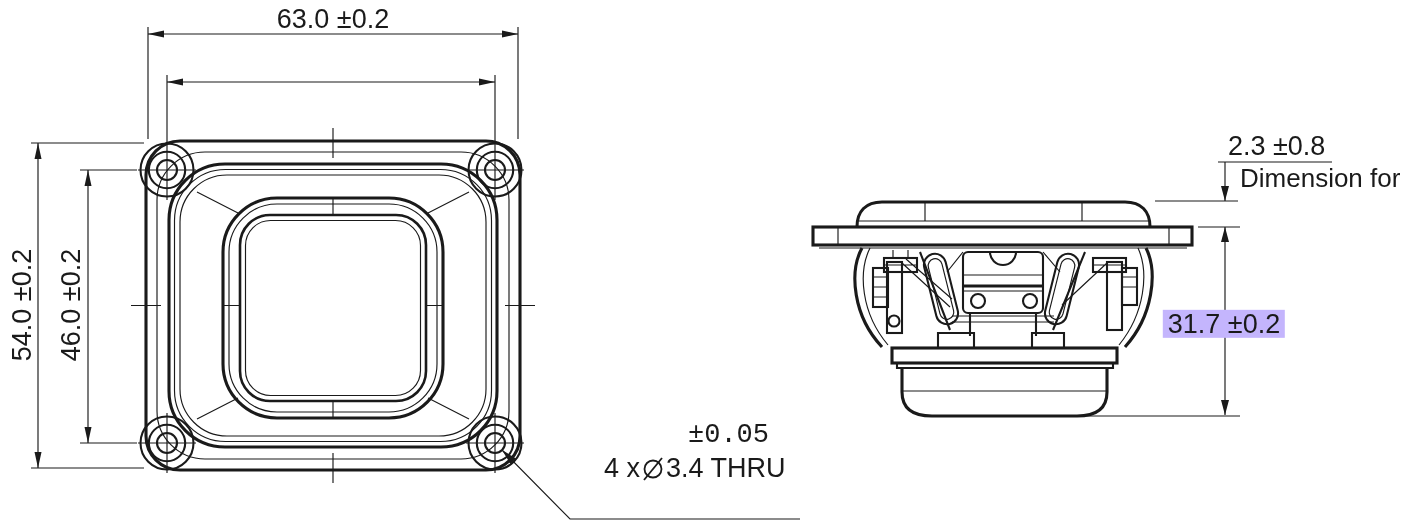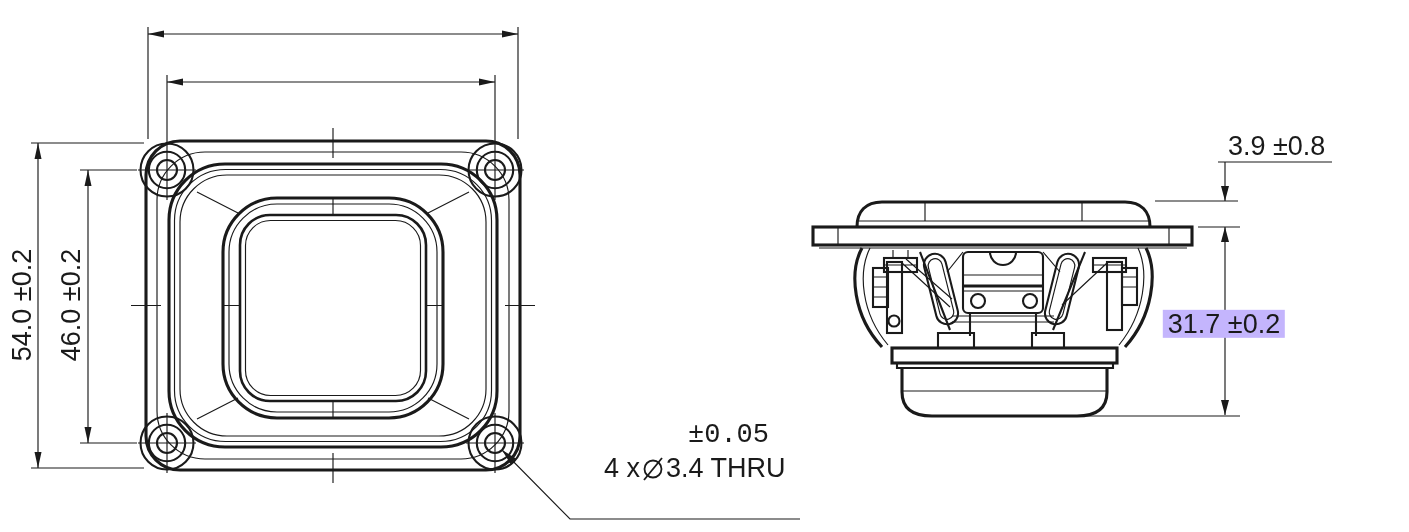--- a/index.html
+++ b/index.html
@@ -159,33 +159,35 @@
 
     <g>
       <path class="n" d="M1218,162 L1332,162 M1225,162 L1225,201 M1155,201 L1238,201"></path>
       <polygon points="1225,201 1221,186 1229,186"></polygon>
       <path class="n" d="M1198,227 L1240,227 M1225,227 L1225,415 M1085,416 L1240,416"></path>
       <polygon points="1225,227 1221,242 1229,242"></polygon>
       <polygon points="1225,415 1221,400 1229,400"></polygon>
     </g>
   </svg>
 
+  <div class="lbl ctext" style="left:333px;top:5px;">63.0 ±0.2</div>
   <div class="lbl vtext" style="left:22px;top:305px;">54.0 ±0.2</div>
   <div class="lbl vtext" style="left:71px;top:305px;">46.0 ±0.2</div>
 
   <div class="lbl" style="left:688px;top:421px;font-family:Liberation Mono, monospace;">±0.05</div>
   <div class="row" style="left:604px;top:453px;">
     <span>4 x</span>
     <span class="icon">
       <svg width="26" height="27" viewBox="0 0 26 27">
           <circle cx="13" cy="14" r="8.5" fill="none" stroke="#1a1a1a" stroke-width="1.8"></circle>
           <line x1="4" y1="25" x2="22" y2="3" stroke="#1a1a1a" stroke-width="1.8"></line>
         </svg>
     </span>
     <span>3.4 THRU</span>
   </div>
 
-  <div class="lbl" style="left:1228px;top:132px;">3.9 ±0.8</div>
+  <div class="lbl" style="left:1228px;top:132px;">2.3 ±0.8</div>
   <div class="note" style="left:1240px;top:166px;">
+    <div>Dimension for</div>
   </div>
   <div class="lbl mid bg" style="left:1224px;top:324px;">31.7 ±0.2</div>
 
 </div>
 
 </body></html>

